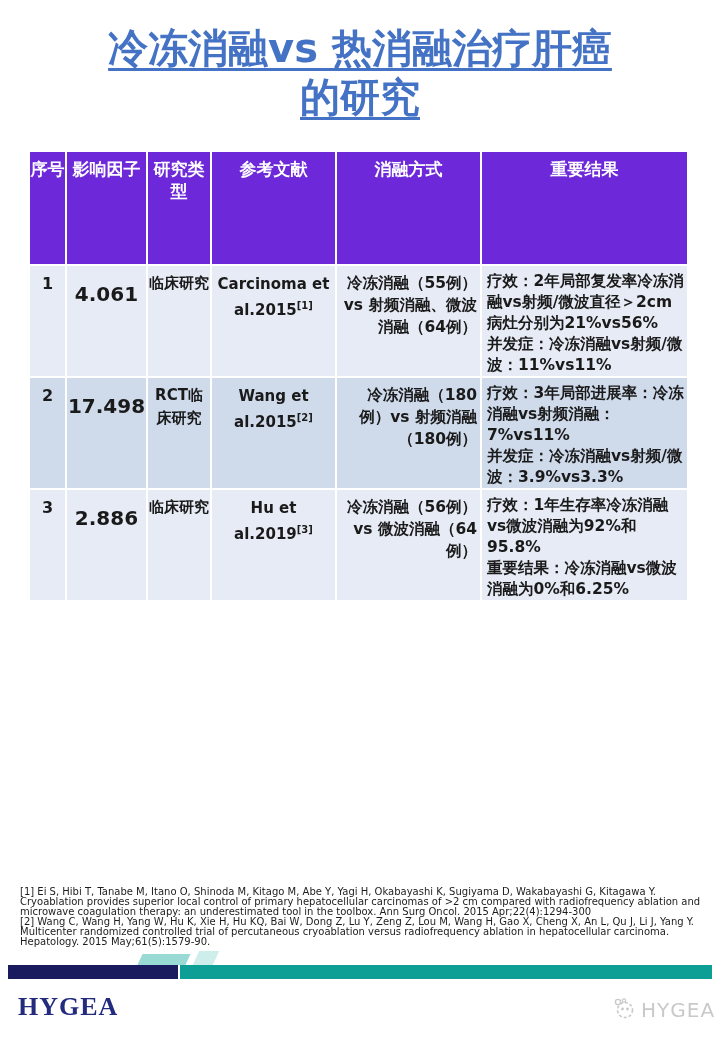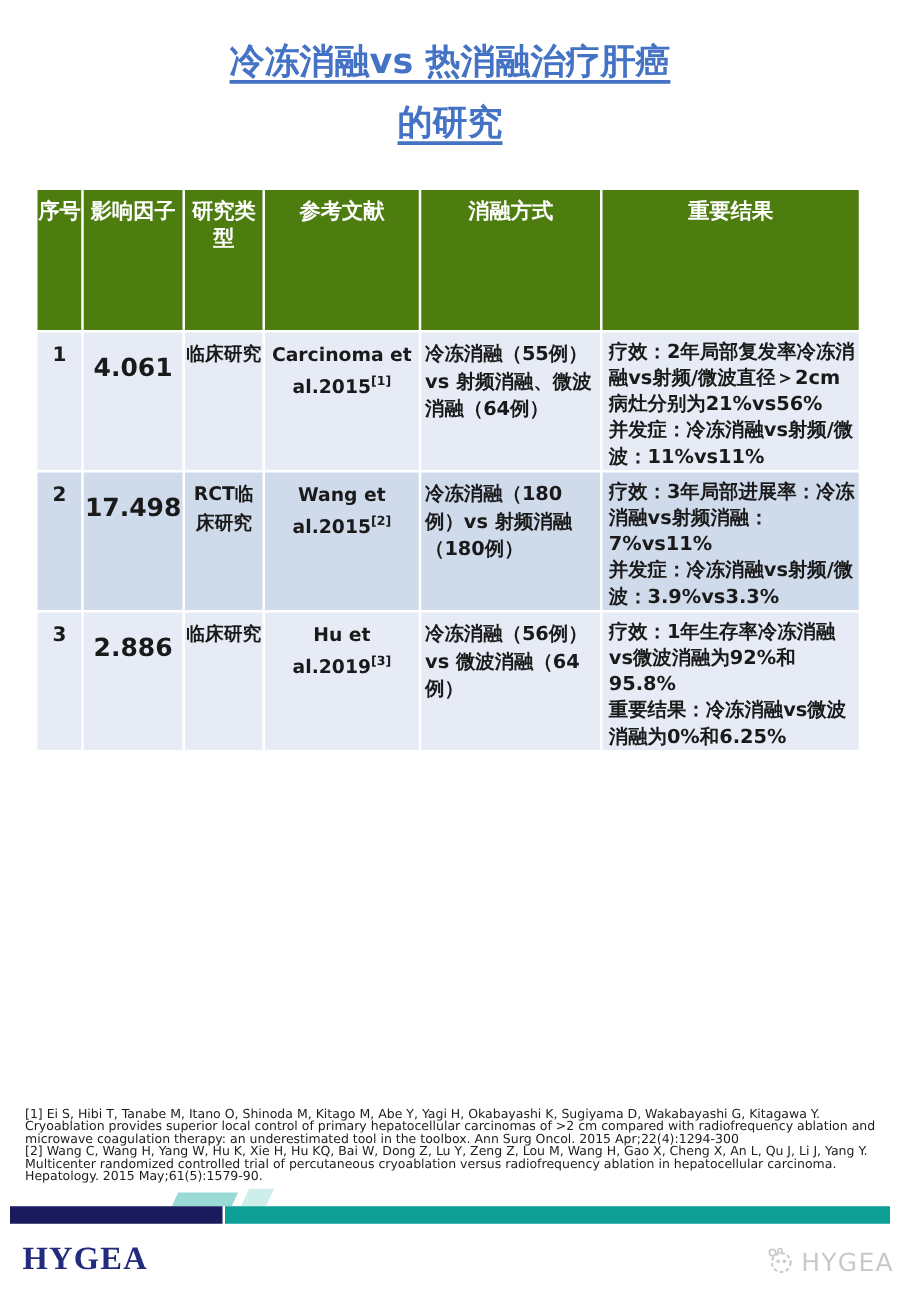--- a/index.html
+++ b/index.html
@@ -15,21 +15,21 @@
   }
 
   
   .title {
     position: absolute;
     top: 24px;
     left: 0;
     width: 720px;
     text-align: center;
     color: #4472C4;
-    font-size: 28px;
+    font-size: 40px;
     font-weight: bold;
     line-height: 49px;
   }
   .title .tline {
     text-decoration: underline;
     text-decoration-thickness: 3px;
     text-underline-offset: 6px;
   }
 
   
@@ -42,35 +42,35 @@
     grid-template-rows: 112px 110px 110px 110px;
     gap: 2px;
     background: #ffffff;
   }
   .tbl .cell {
     overflow: hidden;
     color: #1a1a1a;
     font-weight: bold;
   }
   .hcell {
-    background: #4d7c0f;
+    background: #6d28d9;
     color: #ffffff !important;
     font-size: 17px;
     text-align: center;
     padding-top: 6px;
     line-height: 22px;
   }
   .band-a { background: #E6EBF5; }
   .band-b { background: #CFDAEB; }
   .c-no      { font-size: 16px; text-align: center; padding-top: 8px; }
   .c-impact  { font-size: 20px; text-align: center; padding-top: 16px; }
   .c-type    { font-size: 15px; text-align: center; padding-top: 6px; line-height: 23px; }
   .c-ref     { font-size: 15px; text-align: center; padding: 8px 2px 0 2px; line-height: 21px; }
   .c-ref sup { font-size: 10px; }
-  .c-method  { font-size: 15.5px; text-align: left; padding: 6px 3px 0 3px; line-height: 22px; }
+  .c-method  { font-size: 15.5px; text-align: right; padding: 6px 3px 0 3px; line-height: 22px; }
   .c-result  { font-size: 15.5px; text-align: left; padding: 5px 2px 0 5px; line-height: 21px; white-space: pre-line; }
 
   
   .footnotes {
     position: absolute;
     left: 20px;
     top: 863px;
     width: 690px;
     color: #1c1c1c;
     font-size: 10px;

